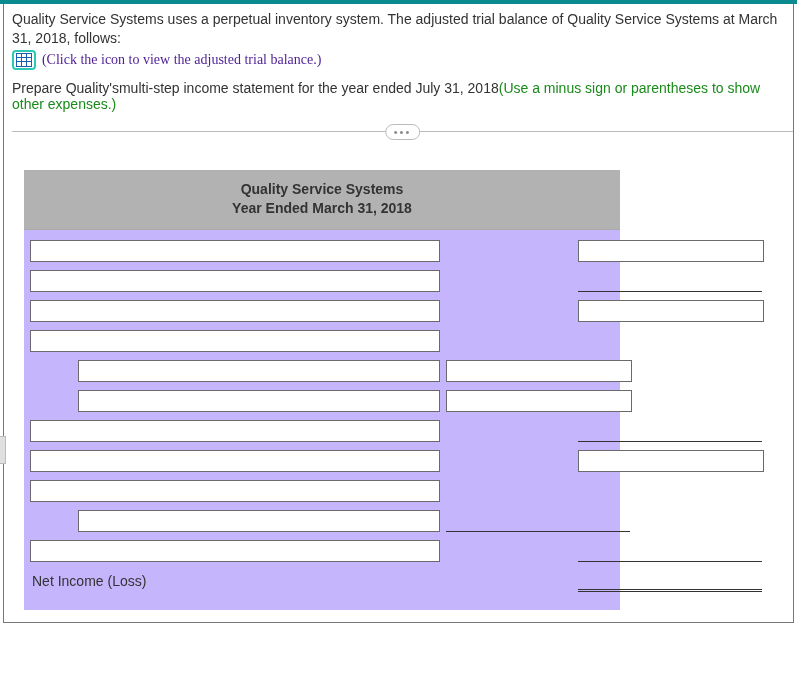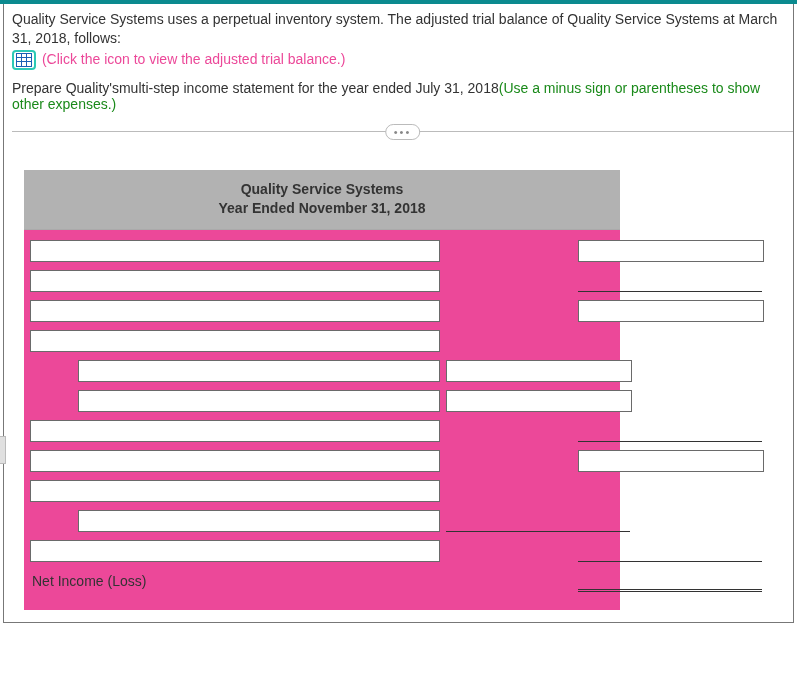--- a/index.html
+++ b/index.html
@@ -30,21 +30,21 @@
     display: inline-flex;
     align-items: center;
     vertical-align: middle;
     margin-right: 2px;
     border: 2px solid #2dc9b5;
     border-radius: 4px;
     padding: 1px 2px;
     background: #fff;
   }
   .grid-icon svg { display:block; }
-  .link-green { color: #ec4899; cursor: pointer; }
+  .link-green { color: #4c1d95; cursor: pointer; font-family: Liberation Serif, serif; }
   .hint-green { color: #1a8a1a; }
   .thin-sep {
     position: relative;
     height: 18px;
     margin-top: 10px;
   }
   .thin-sep .line {
     border-top: 1px solid #bbb;
     position: absolute; left: 0; right: 0; top: 9px;
   }
@@ -70,21 +70,21 @@
   .ws-header {
     background: #b2b2b2;
     text-align: center;
     font-weight: bold;
     padding: 8px 0 10px 0;
     color: #333;
     border-bottom: 1px solid #aaa;
   }
   .ws-header div { margin: 3px 0; }
   .ws-body {
-    background: #ec4899;
+    background: #c4b5fd;
     padding: 6px 0 14px 0;
   }
   .row {
     display: flex;
     align-items: center;
     height: 30px;
     gap: 6px;
     padding: 0 6px;
   }
   .label-input {
@@ -168,21 +168,21 @@
   </div>
 
   <div class="thin-sep">
     <div class="line"></div>
     <div class="pill">•••</div>
   </div>
 
   <div class="worksheet">
     <div class="ws-header">
       <div>Quality Service Systems</div>
-      <div>Year Ended November 31, 2018</div>
+      <div>Year Ended March 31, 2018</div>
     </div>
     <div class="ws-body">
 
       <div class="row">
         <input class="label-input long" value="" style="">
         <div class="col-mid"></div>
         <div class="col-space"></div>
         <input class="amt-input" value="" style="">
       </div>
 

